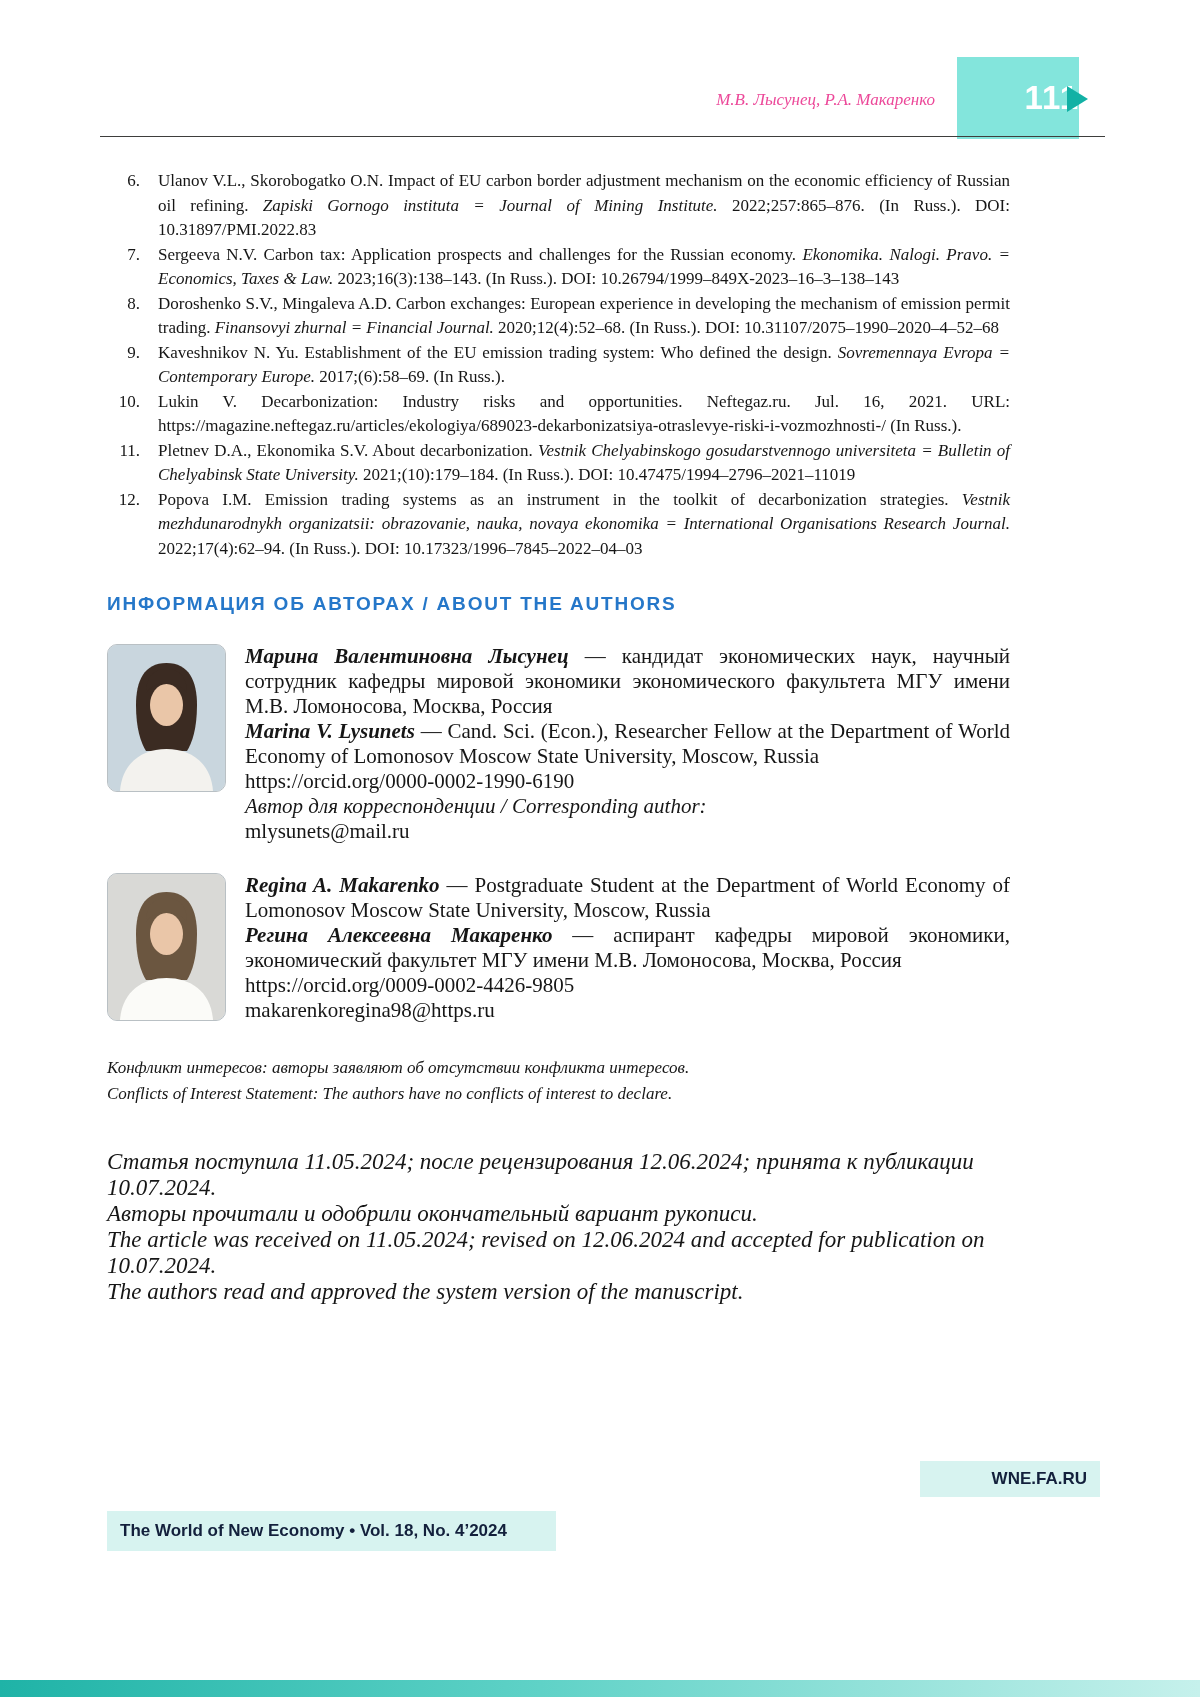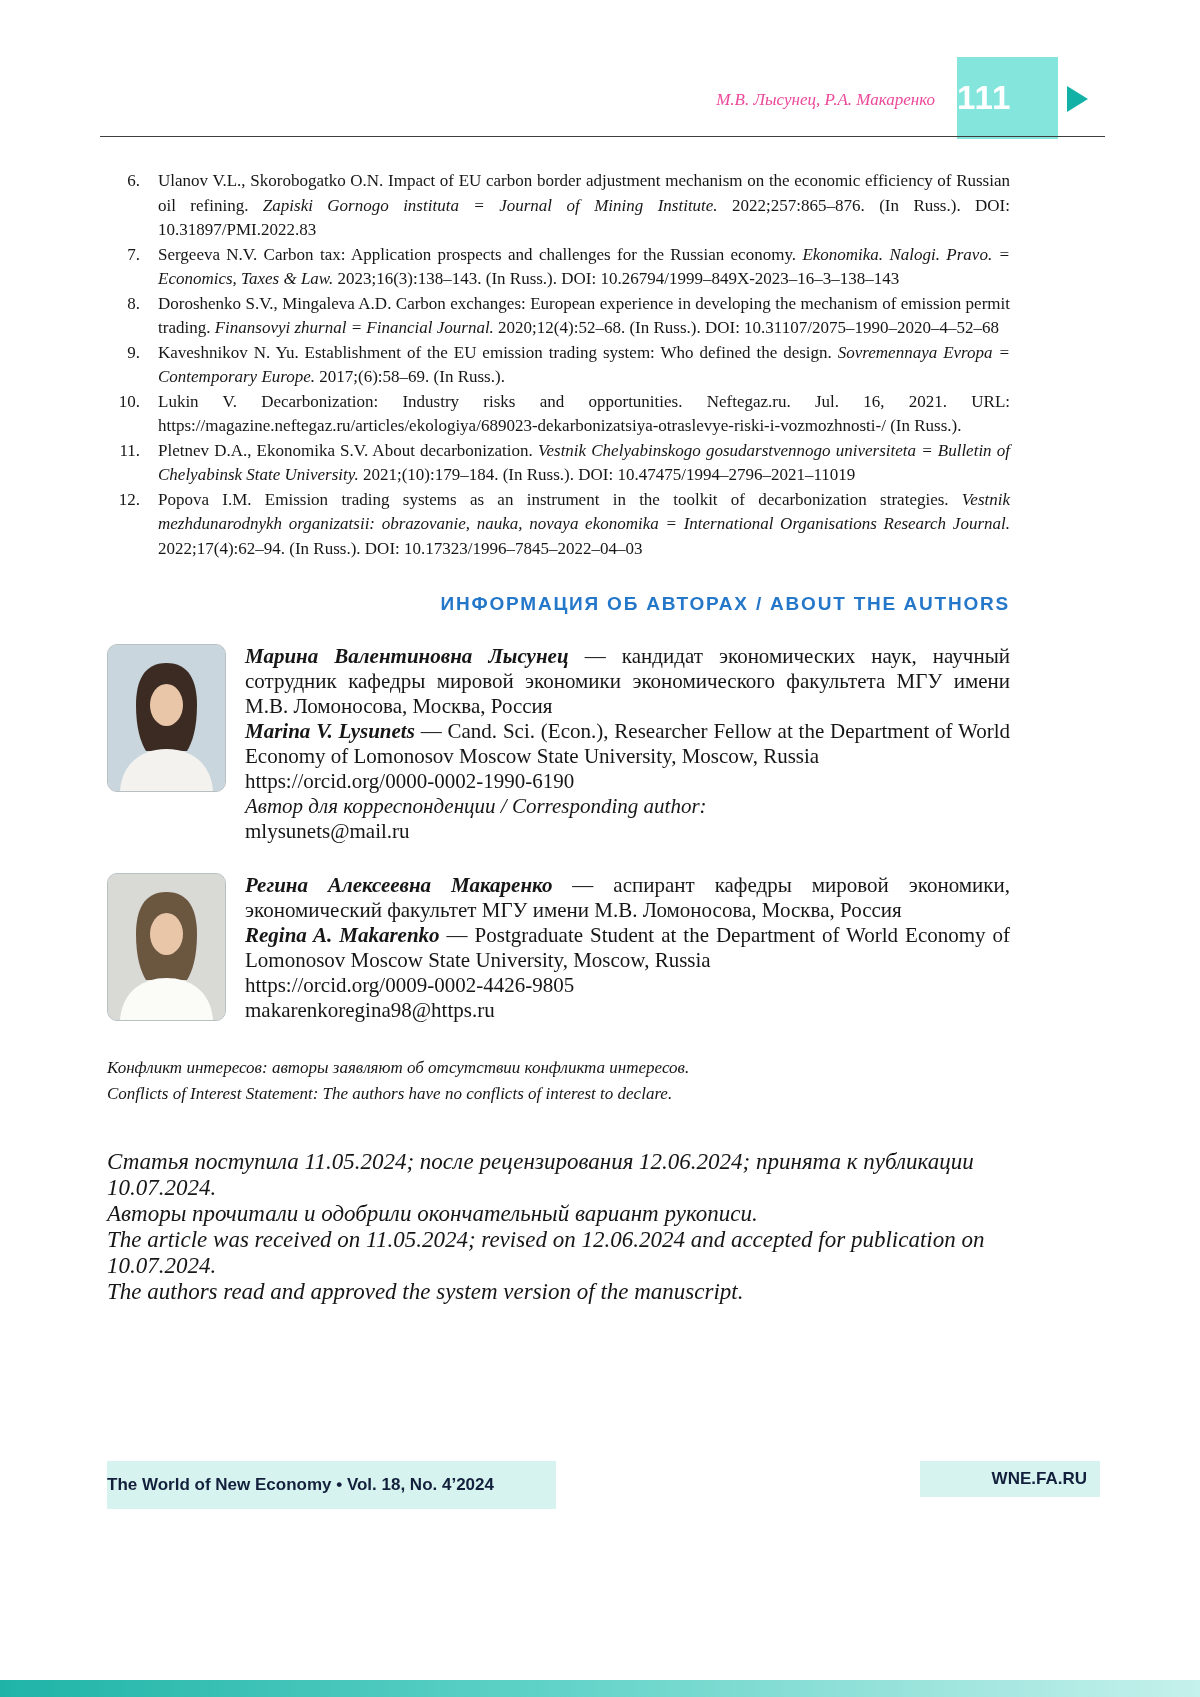--- a/index.html
+++ b/index.html
@@ -3,46 +3,46 @@
 <meta charset="utf-8">
 <style>
   html,body{margin:0;padding:0}
   body{width:1200px;height:1697px;background:#ffffff;font-family:"Liberation Serif",serif;color:#161616}
   .page{position:relative;width:1200px;height:1697px;overflow:hidden;background:#ffffff}
   .it{font-style:italic}
   .bd{font-weight:bold}
 
   
   .running-title{position:absolute;top:90px;right:265px;font-size:17px;font-style:italic;color:#ec4899}
-  .pagenum-box{position:absolute;left:957px;top:57px;width:101px;height:82px;background:var(--box-aqua,#83e5dc);display:flex;align-items:center;justify-content:flex-start}
+  .pagenum-box{position:absolute;left:957px;top:57px;width:122px;height:82px;background:var(--box-aqua,#83e5dc);display:flex;align-items:center;justify-content:flex-end}
   .pagenum{font-family:"Liberation Sans",sans-serif;font-weight:bold;font-size:33px;color:#ffffff;letter-spacing:1px}
   .pagenum-arrow{position:absolute;left:1067px;top:86px;width:0;height:0;border-left:21px solid var(--accent-teal,#12b1a5);border-top:13px solid transparent;border-bottom:13px solid transparent}
   .header-rule{position:absolute;left:100px;top:136px;width:1005px;height:0;border:0;border-top:1.5px solid #3e3e3c}
 
   
   .content{position:absolute;left:107px;top:169px;width:903px}
 
   
   .ref{display:flex;font-size:17px;line-height:24.5px}
   .ref-num{flex:0 0 33px;text-align:right;margin-right:18px}
   .ref-text{flex:1;text-align:justify}
 
   
-  .authors-heading{margin:32px 0 0;text-align:right;font-family:"Liberation Sans",sans-serif;font-size:19px;font-weight:bold;letter-spacing:1.8px;color:var(--heading-blue,#2577c9)}
+  .authors-heading{margin:32px 0 0;text-align:left;font-family:"Liberation Sans",sans-serif;font-size:19px;font-weight:bold;letter-spacing:1.8px;color:var(--heading-blue,#2577c9)}
   .author{display:flex;margin-top:29px}
   .author-photo{flex:0 0 117px;height:146px;border:1px solid #b9c0c4;border-radius:10px;overflow:hidden;background:#dfe5e9}
   .author-photo svg{display:block}
   .author-text{flex:1;margin-left:19px;font-size:21px;line-height:25px;text-align:justify}
 
   
   .conflicts{margin-top:32px;font-size:17px;line-height:26px}
   .dates{margin-top:42px;font-size:23px;line-height:26px}
 
   
-  .footer-left{position:absolute;left:107px;top:1461px;width:449px;height:48px;background:var(--footer-bg,#d7f3f0);display:flex;align-items:center;font-family:"Liberation Sans",sans-serif;font-weight:bold;font-size:17px;color:var(--footer-text,#13203c);box-sizing:border-box}
+  .footer-left{position:absolute;left:107px;top:1511px;width:449px;height:40px;background:var(--footer-bg,#d7f3f0);display:flex;align-items:center;padding-left:13px;font-family:"Liberation Sans",sans-serif;font-weight:bold;font-size:17px;color:var(--footer-text,#13203c);box-sizing:border-box}
   .footer-right{position:absolute;left:920px;top:1461px;width:180px;height:36px;background:var(--footer-bg,#d7f3f0);display:flex;align-items:center;justify-content:flex-end;padding-right:13px;font-family:"Liberation Sans",sans-serif;font-weight:bold;font-size:17px;color:var(--footer-text,#13203c);box-sizing:border-box}
   .bottom-bar{position:absolute;left:0;top:1680px;width:1200px;height:17px;background:linear-gradient(90deg,var(--bar-start,#1fb3a7) 0%,var(--bar-mid,#5fd2c7) 45%,var(--bar-end,#c6f1ec) 100%)}
 </style>
 </head>
 <body>
 
 <div class="page">
 
   <div class="running-title">М.В. Лысунец, Р.А. Макаренко</div>
   <div class="pagenum-box">
@@ -109,22 +109,22 @@
           <div class="author-photo">
             <svg viewBox="0 0 117 146" width="117" height="146">
               <rect width="117" height="146" fill="#d9d9d6"></rect>
               <path d="M58.5 18 C36 18 28 36 28 60 C28 84 33 98 38 106 L79 106 C84 98 89 84 89 60 C89 36 81 18 58.5 18 Z" fill="#6b5640"></path>
               <ellipse cx="58.5" cy="60" rx="16.5" ry="21" fill="#eac6a8"></ellipse>
               <path d="M58.5 24 C44 24 38 34 38 48 C44 40 52 38 58.5 38 C65 38 73 40 79 48 C79 34 73 24 58.5 24 Z" fill="#6b5640"></path>
               <path d="M12 146 C14 118 34 104 58.5 104 C83 104 103 118 105 146 Z" fill="#fbfbf8"></path>
             </svg>
           </div>
           <div class="author-text">
+            <div class="a-line"><span class="it bd">Regina A. Makarenko</span><span> — Postgraduate Student at the Department of World Economy of Lomonosov Moscow State University, Moscow, Russia</span></div>
             <div class="a-line"><span class="it bd">Регина Алексеевна Макаренко</span><span> — аспирант кафедры мировой экономики, экономический факультет МГУ имени М.В. Ломоносова, Москва, Россия</span></div>
-            <div class="a-line"><span class="it bd">Regina A. Makarenko</span><span> — Postgraduate Student at the Department of World Economy of Lomonosov Moscow State University, Moscow, Russia</span></div>
             <div class="a-line"><span>https://orcid.org/0009-0002-4426-9805</span></div>
             <div class="a-line"><span>makarenkoregina98@https.ru</span></div>
           </div>
         </div>
       </div>
 
     <div class="conflicts">
       <div class="it">Конфликт интересов: авторы заявляют об отсутствии конфликта интересов.</div>
       <div class="it">Conflicts of Interest Statement: The authors have no conflicts of interest to declare.</div>
     </div>

